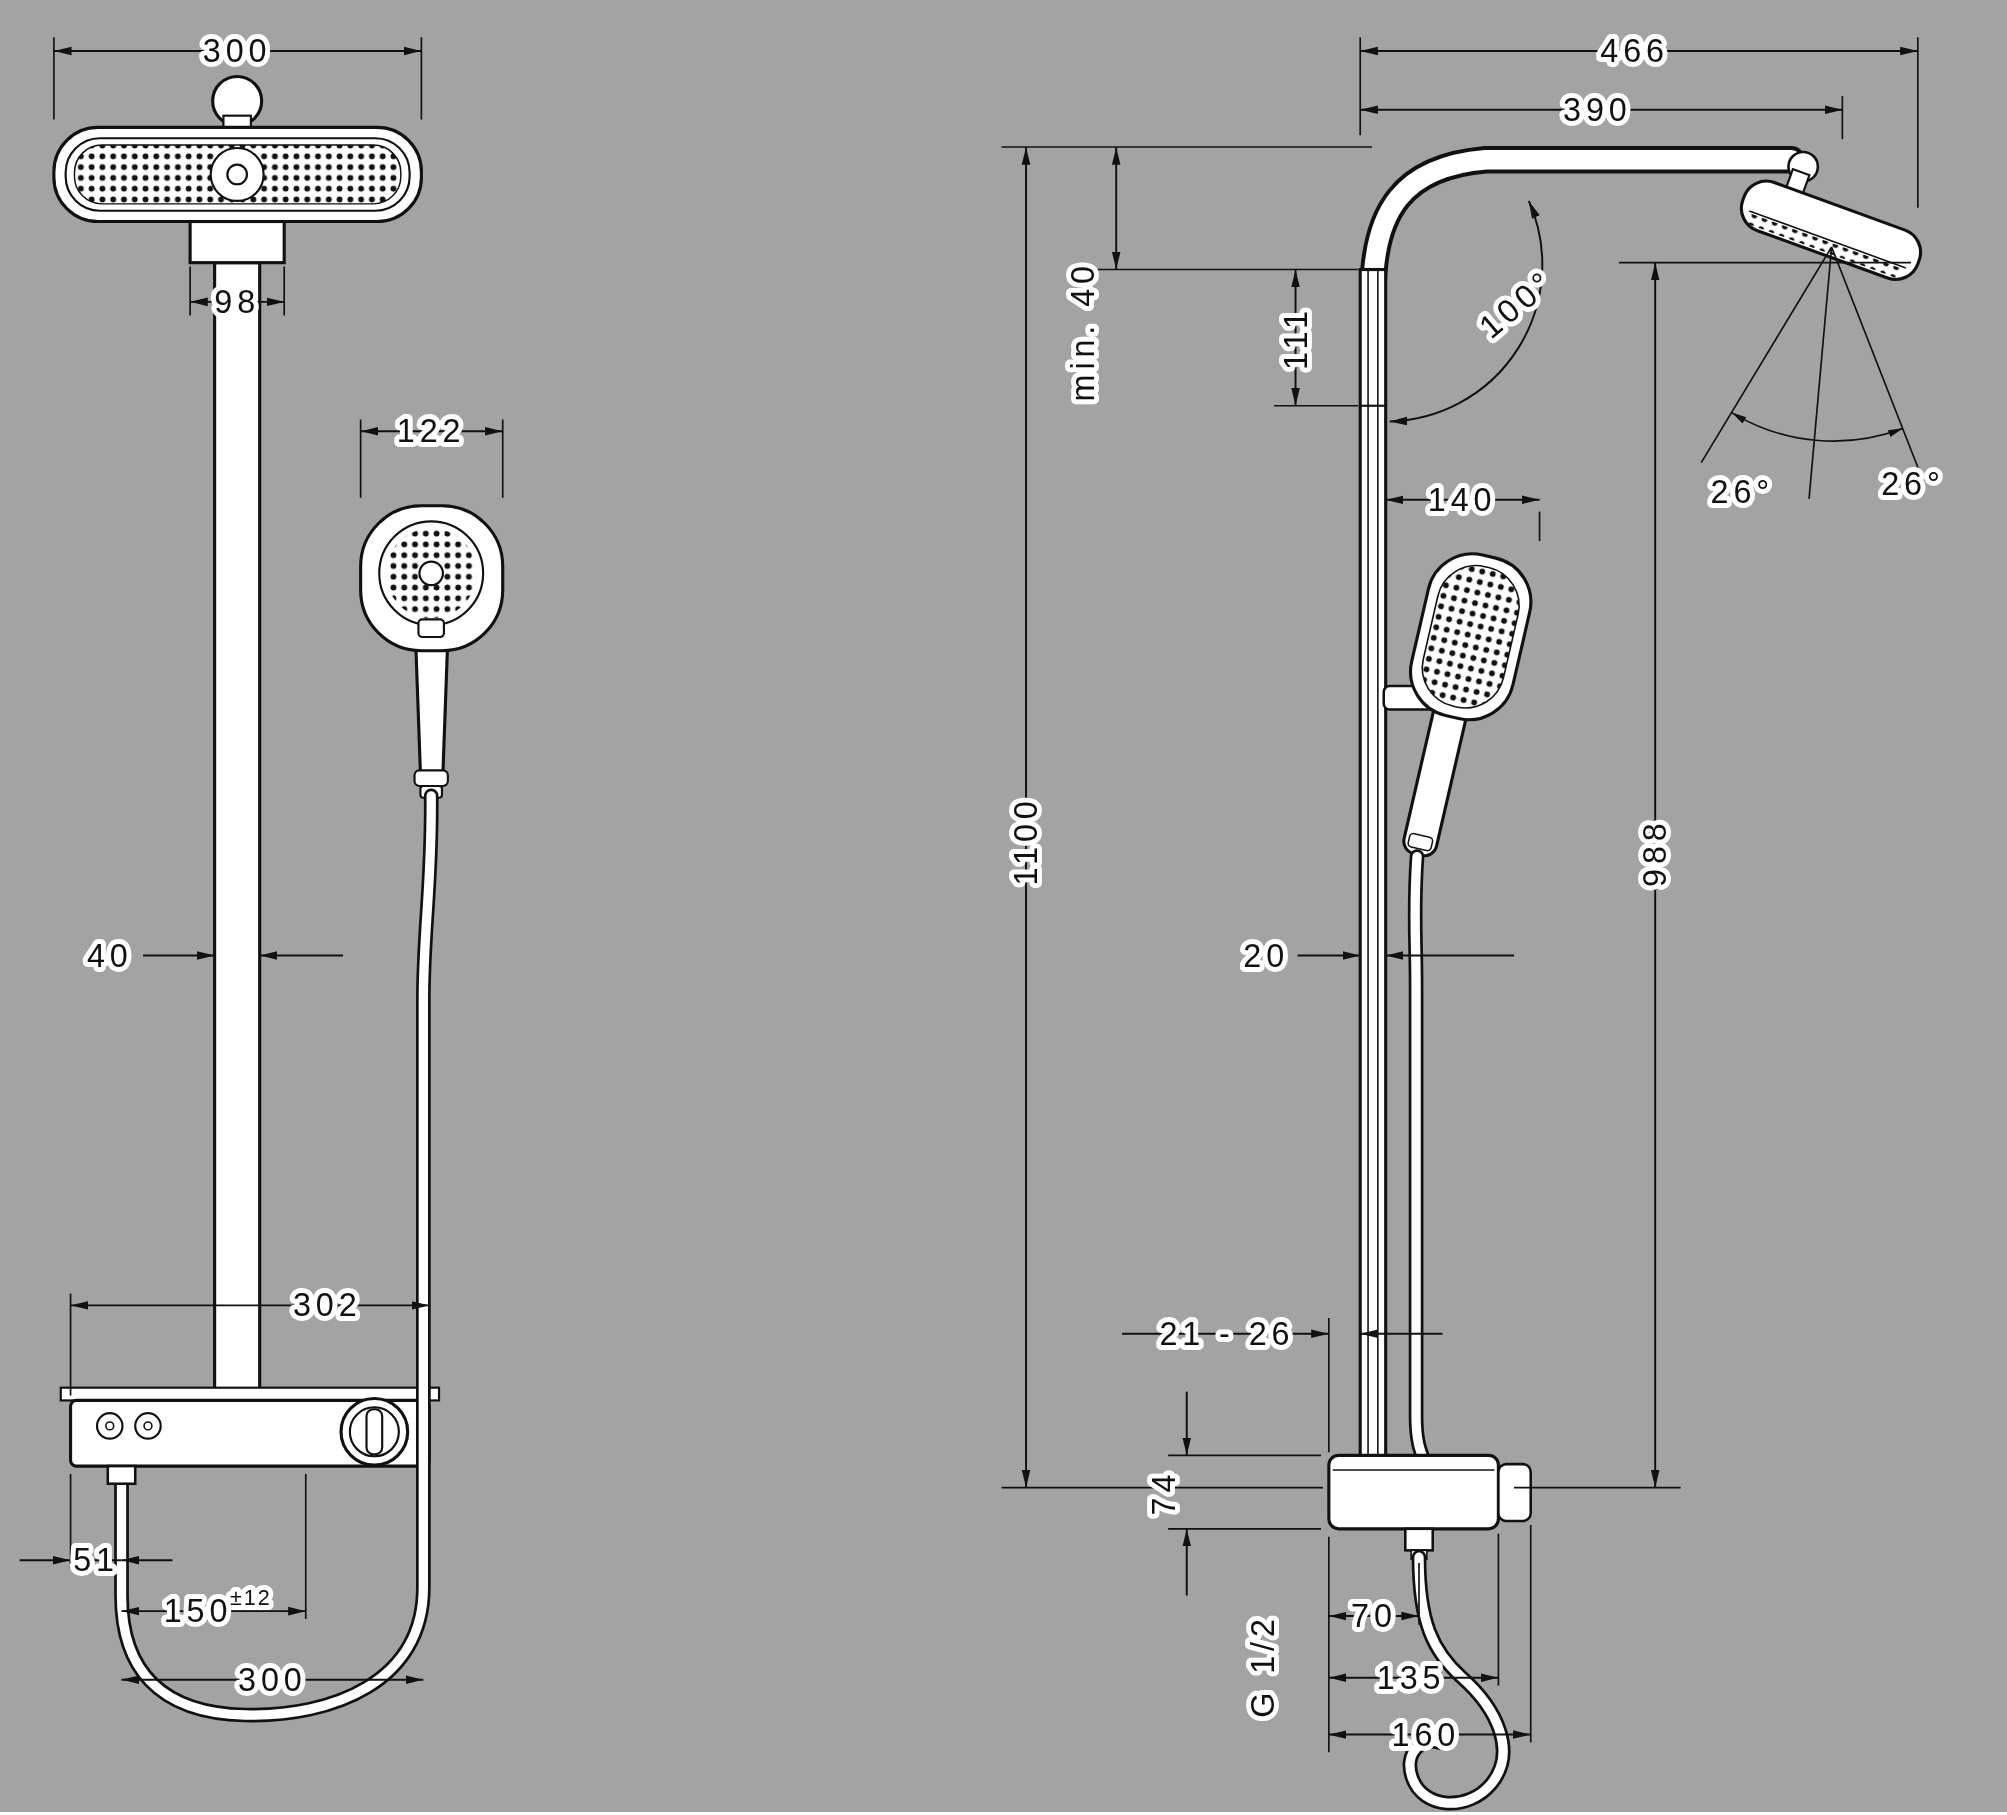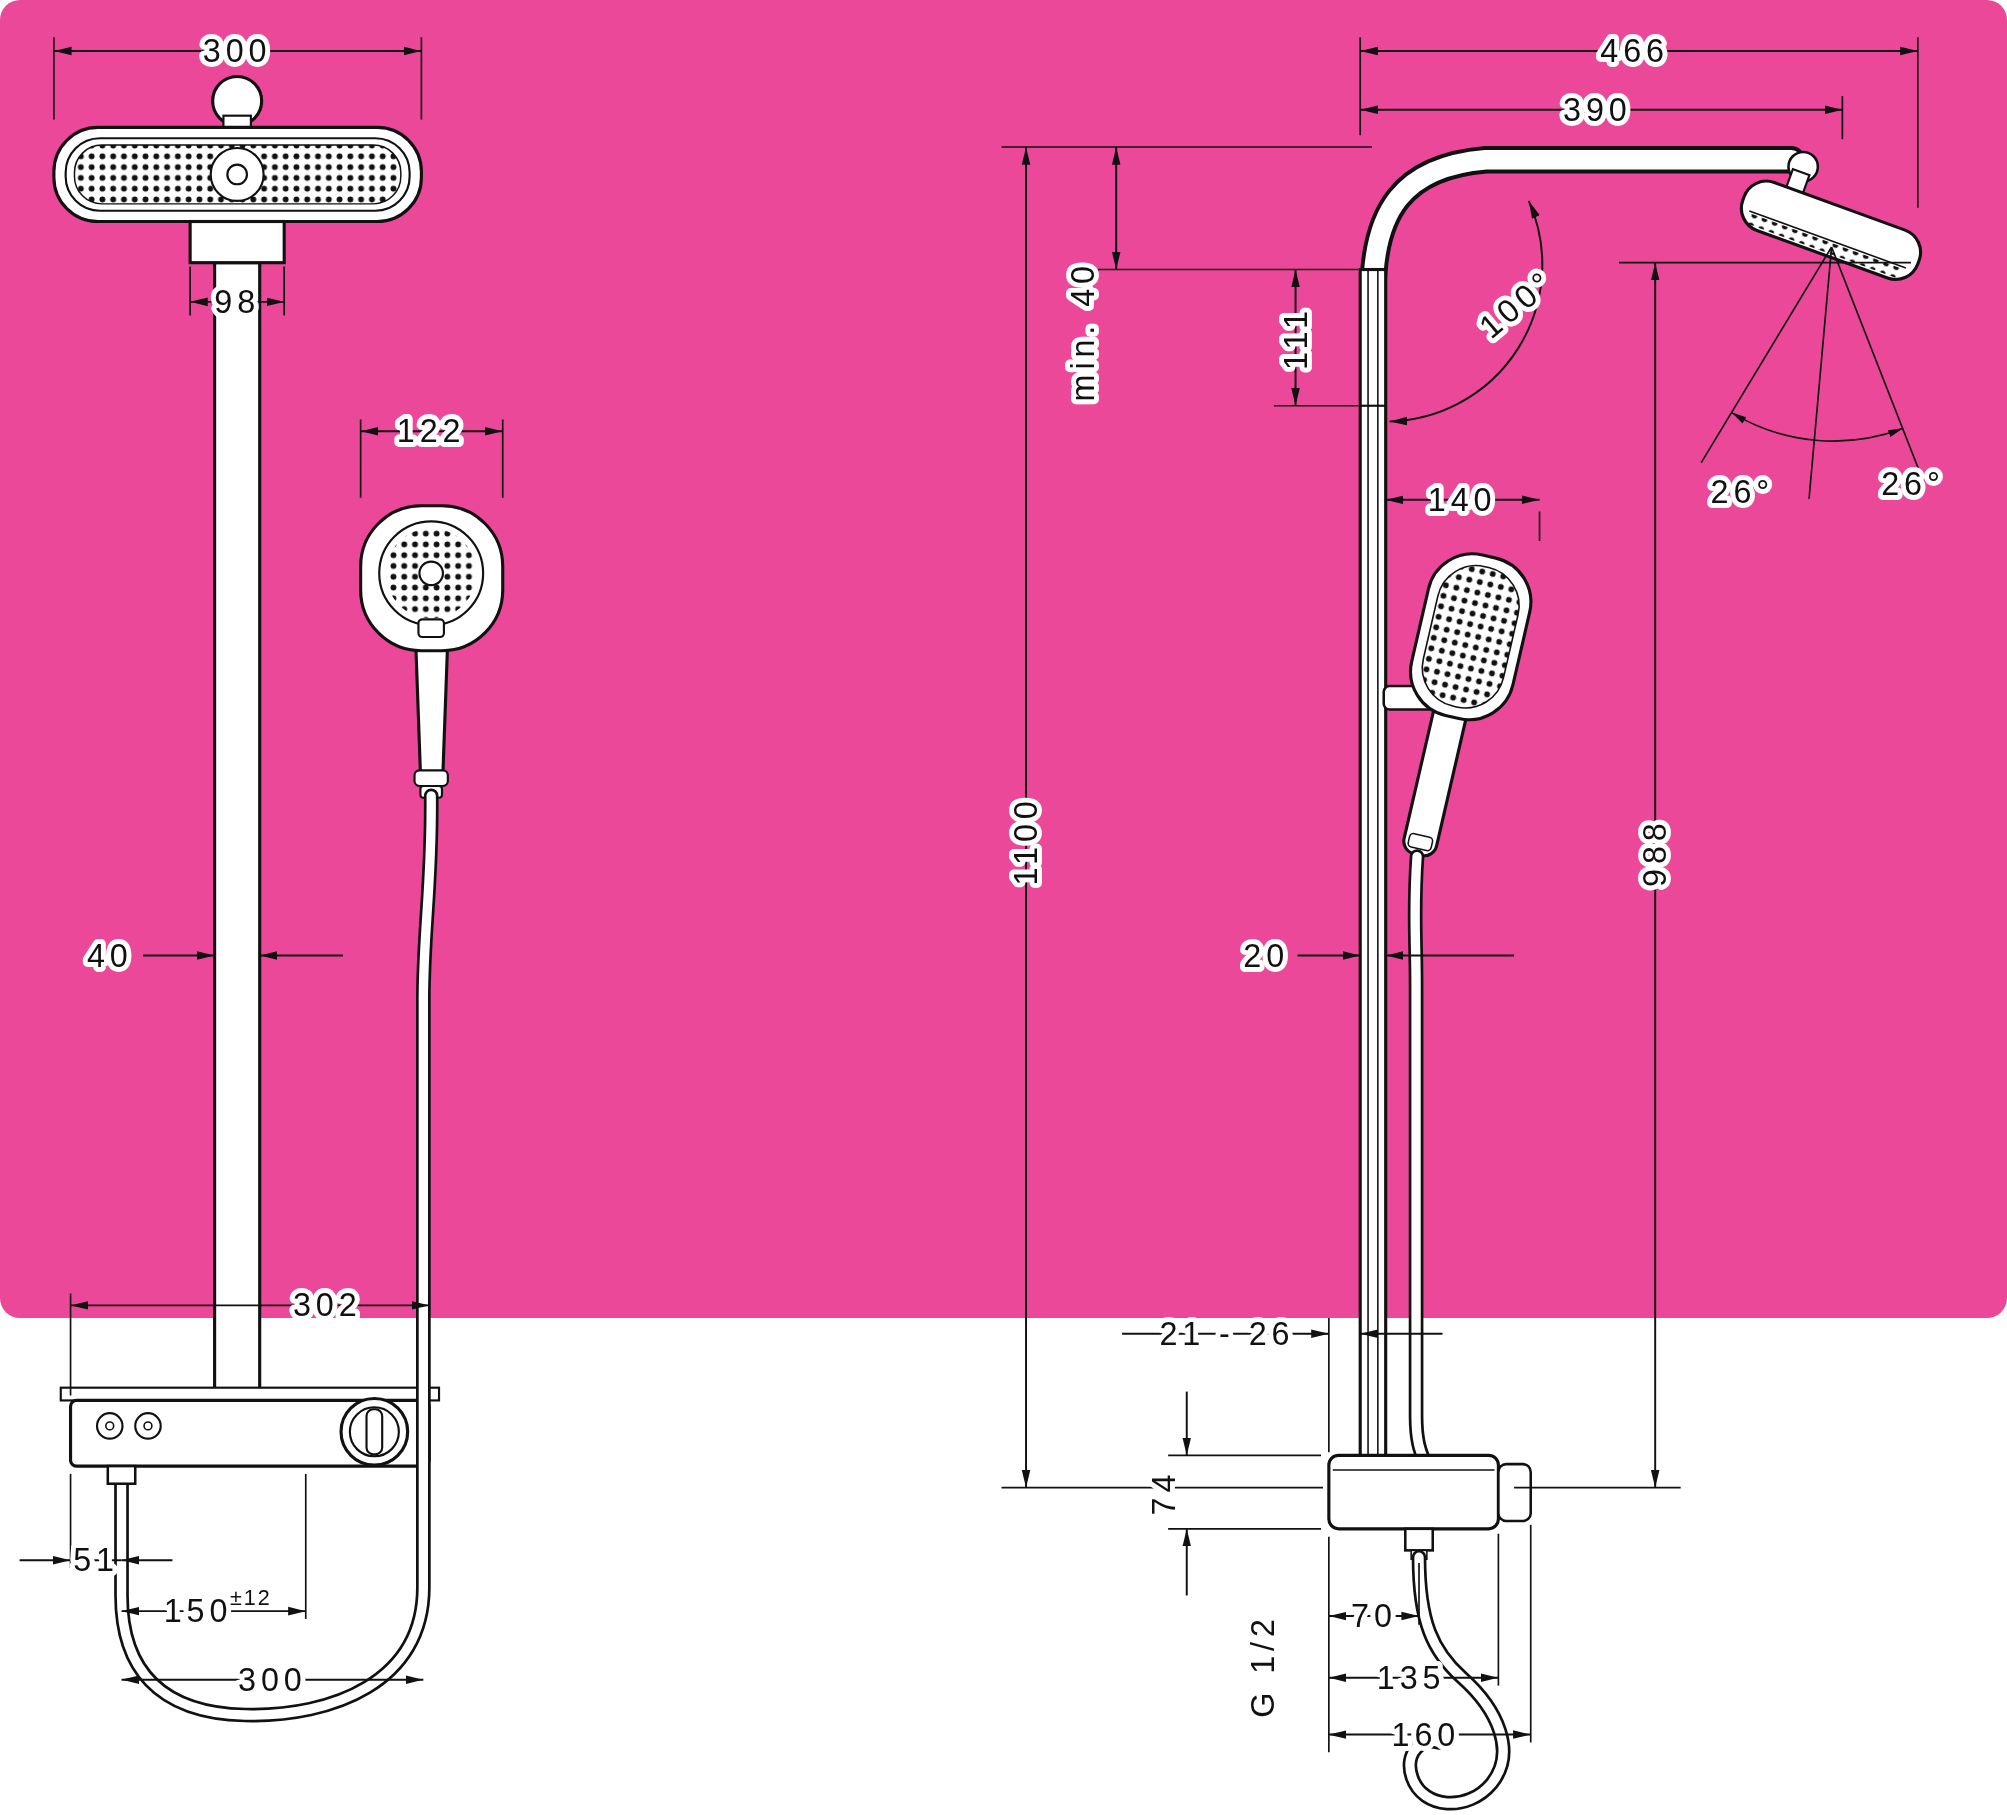--- a/index.html
+++ b/index.html
@@ -1,17 +1,17 @@
 <!DOCTYPE html>
 <html><head>
 <meta charset="utf-8">
 <style>
   html,body{margin:0;padding:0;background:#fff;}
   body{width:2007px;height:1815px;overflow:hidden;}
-  .stage{width:2007px;height:1318px;background:#ec4899;border-radius:20px;}
+  .stage{width:2007px;height:1812px;background:#a3a3a3;}
   svg{display:block;}
   
   .s3{stroke:#111;stroke-width:3.2;}
   .s25{stroke:#111;stroke-width:2.6;}
   .s2{stroke:#111;stroke-width:2.2;}
   .s15{stroke:#111;stroke-width:1.6;}
   .wf{fill:#fff;}
   .nf{fill:none;}
   .dim{stroke:#111;stroke-width:2;fill:none;}
   .ext{stroke:#111;stroke-width:1.7;fill:none;}

